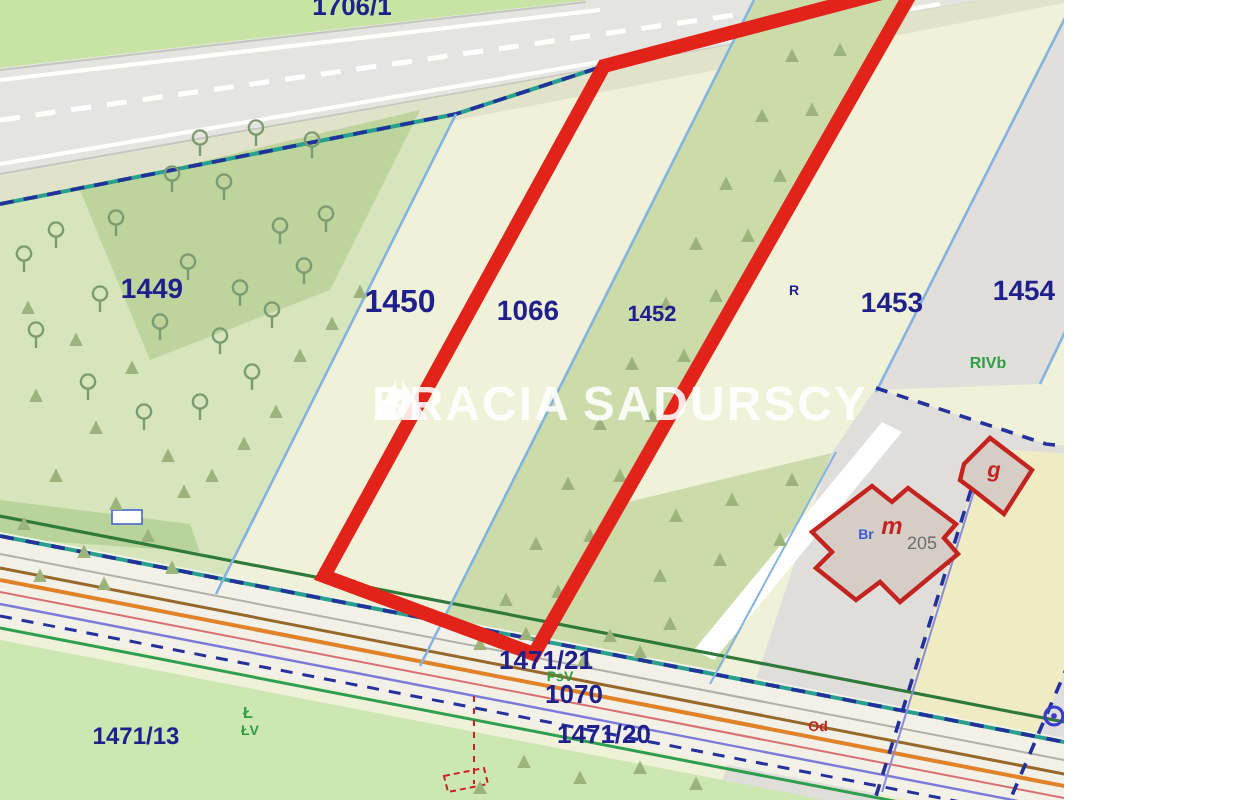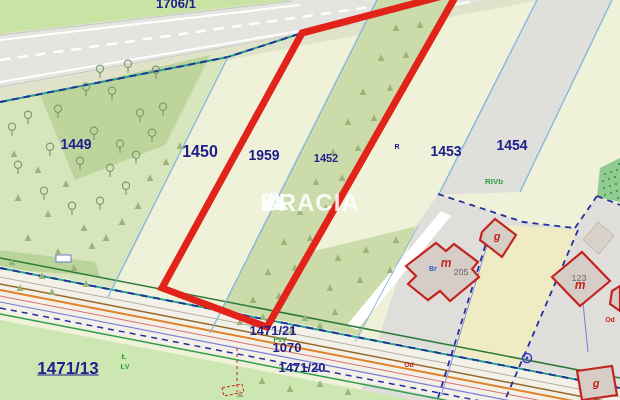--- a/index.html
+++ b/index.html
@@ -1,17 +1,17 @@
 <!DOCTYPE html>
 <html><head>
 <meta charset="utf-8">
 <style>
   html,body{margin:0;padding:0;background:#ffffff;}
   .stage{
-    position:relative;width:620px;height:400px;overflow:hidden;
+    position:relative;width:532px;height:400px;overflow:hidden;
     font-family:"Liberation Sans", sans-serif;
     background:#eff1d8;
   }
   .stage svg{position:absolute;left:0;top:0;}
   #label-layer{position:absolute;left:0;top:0;width:620px;height:400px;pointer-events:none;}
   .map-label{
     position:absolute;transform:translate(-50%,-50%);
     white-space:nowrap;line-height:1;
   }
   .lbl-navy{color:#20208c;font-weight:700;}
@@ -221,25 +221,25 @@
         <use href="#conifer" xlink:href="#conifer" x="240" y="394"></use>
       </g>
 
   <polygon points="302,33 458,-8 267,327 162,288" fill="none" stroke="#e2231a" stroke-width="7"></polygon>
 </svg>
 
 <div id="label-layer">
       <div class="map-label lbl-navy" style="left: 176px; top: 3px; font-size: 13px;">1706/1</div>
       <div class="map-label lbl-navy" style="left: 76px; top: 144px; font-size: 14px;">1449</div>
       <div class="map-label lbl-navy" style="left: 200px; top: 152px; font-size: 16px;">1450</div>
-      <div class="map-label lbl-navy" style="left: 264px; top: 155px; font-size: 14px;">1959</div>
+      <div class="map-label lbl-navy" style="left: 264px; top: 155px; font-size: 14px;">1066</div>
       <div class="map-label lbl-navy" style="left: 326px; top: 158px; font-size: 11px;">1452</div>
       <div class="map-label lbl-navy" style="left: 410px; top: 151px; font-size: 14px; margin-left: 36px;">1453</div>
       <div class="map-label lbl-navy" style="left: 512px; top: 145px; font-size: 14px;">1454</div>
-      <div class="map-label lbl-navy" style="left: 68px; top: 368px; font-size: 17px; text-decoration: underline;">1471/13</div>
+      <div class="map-label lbl-navy" style="left: 68px; top: 368px; font-size: 12px;">1471/13</div>
       <div class="map-label lbl-navy" style="left: 273px; top: 330px; font-size: 13px;">1471/21</div>
       <div class="map-label lbl-navy" style="left: 287px; top: 347px; font-size: 13px;">1070</div>
       <div class="map-label lbl-navy" style="left: 281px; top: 367px; font-size: 13px; margin-left: 21px;">1471/20</div>
       <div class="map-label lbl-green" style="left: 494px; top: 182px; font-size: 8px; text-align: center;">RIVb</div>
       <div class="map-label lbl-green" style="left: 280px; top: 339px; font-size: 7px;">PsV</div>
       <div class="map-label lbl-green" style="left: 124px; top: 357px; font-size: 8px;">Ł</div>
       <div class="map-label lbl-green" style="left: 125px; top: 366px; font-size: 7px;">ŁV</div>
       <div class="map-label lbl-navy" style="left: 397px; top: 146px; font-size: 7px;">R</div>
       <div class="map-label lbl-red italic" style="left: 497px; top: 236px; font-size: 11px;">g</div>
       <div class="map-label lbl-red italic" style="left: 596px; top: 383px; font-size: 11px;">g</div>
@@ -251,14 +251,15 @@
       <div class="map-label lbl-red" style="left: 409px; top: 364px; font-size: 7px;">Od</div>
       <div class="map-label lbl-red" style="left: 610px; top: 319px; font-size: 7px;">Od</div>
     </div>
 
 <div class="watermark">
   <span>BRACIA</span>
   <svg class="logo" width="30" height="22" viewBox="0 0 30 22">
     <polygon points="1,21 12,1 12,21" fill="rgba(255,255,255,0.88)"></polygon>
     <polygon points="15,1 28,21 15,21" fill="rgba(255,255,255,0.88)"></polygon>
   </svg>
+  <span>SADURSCY</span>
 </div>
 </div>
 
 </body></html>

